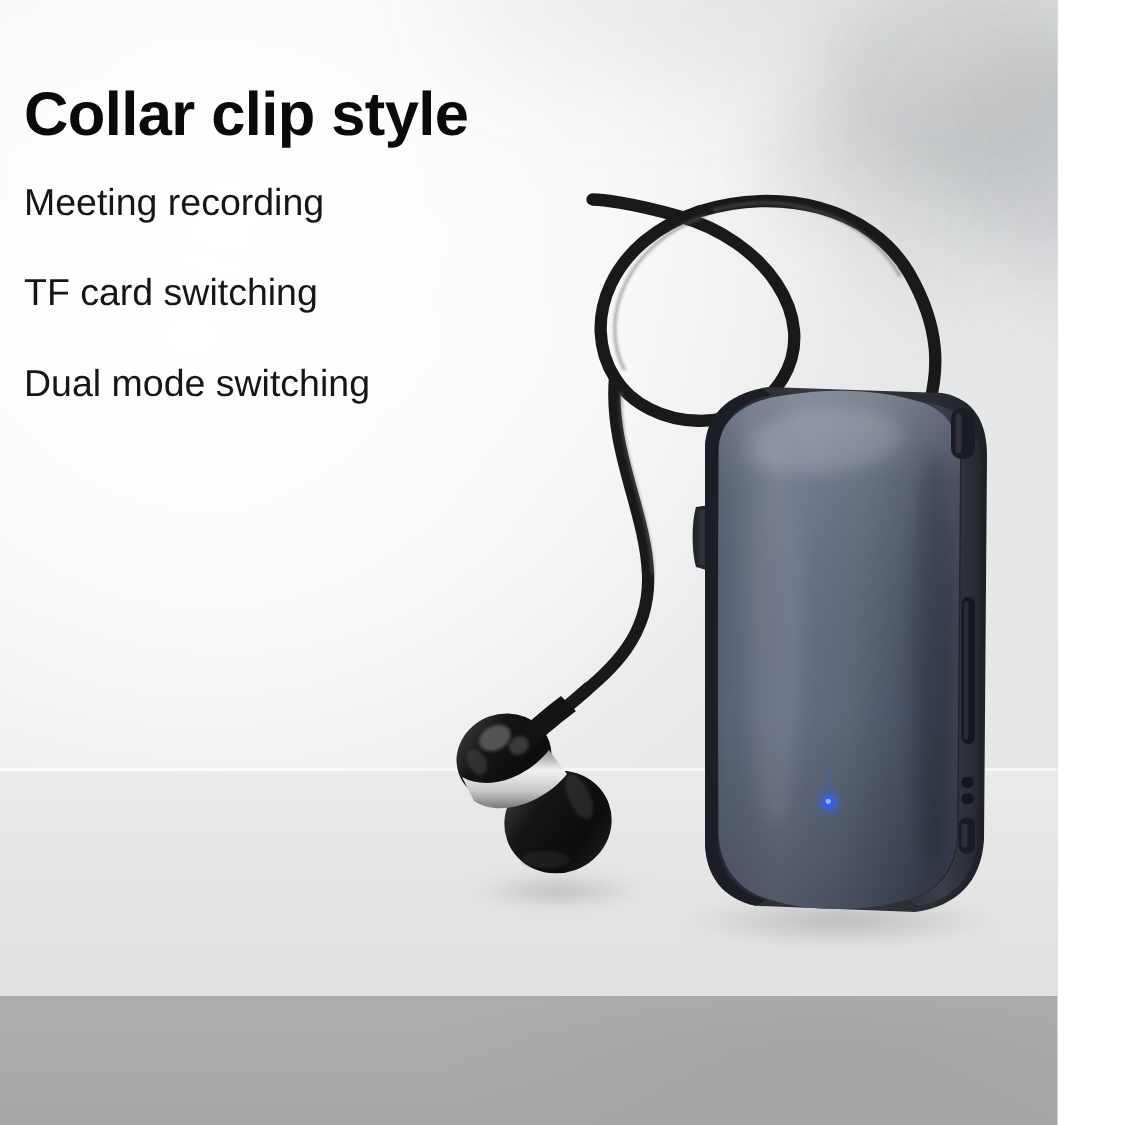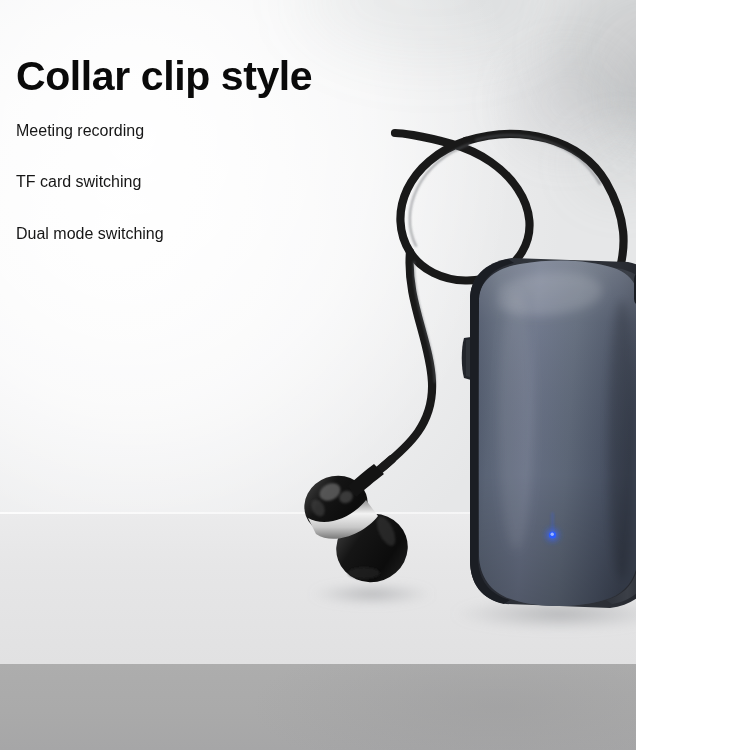--- a/index.html
+++ b/index.html
@@ -2,21 +2,21 @@
 <html><head>
 <meta charset="utf-8">
 <style>
   html, body {
     margin: 0;
     padding: 0;
     background: #ffffff;
   }
   #stage {
     position: relative;
-    width: 636px;
+    width: 705px;
     height: 750px;
     overflow: hidden;
     font-family: "Liberation Sans", sans-serif;
     background: #c4b5fd;
   }
 
   
   .bg-base {
     position: absolute;
     inset: 0;
@@ -98,21 +98,21 @@
   }
   .subhead {
     font-size: 27px;
     font-weight: 700;
     color: #101010;
     line-height: 1.38;
     margin: 0 0 30px 0;
   }
   .features { margin: 0; padding: 0; list-style: none; }
   .feature {
-    font-size: 16px;
+    font-size: 25px;
     font-weight: 400;
     color: #161616;
     line-height: 1.0;
     margin-bottom: 35px;
     white-space: nowrap;
   }
   .feature:last-child { margin-bottom: 0; margin-top: 36px; }
 
   
   #product { position: absolute; inset: 0; pointer-events: none; }

